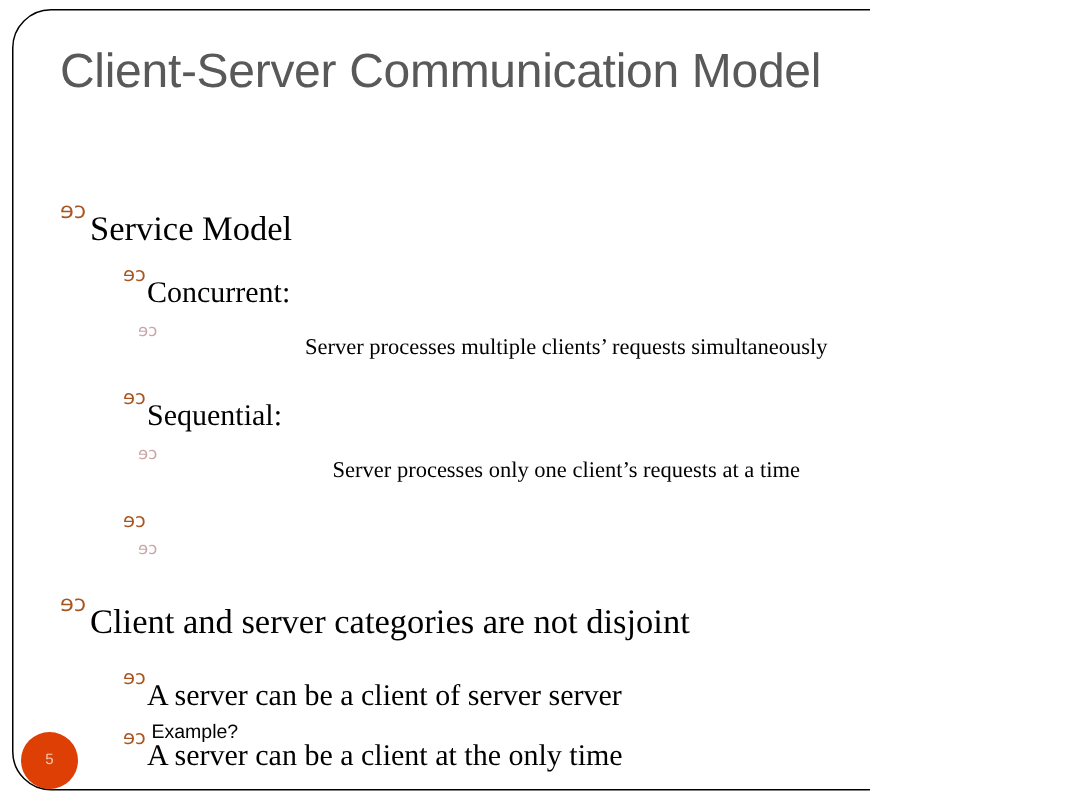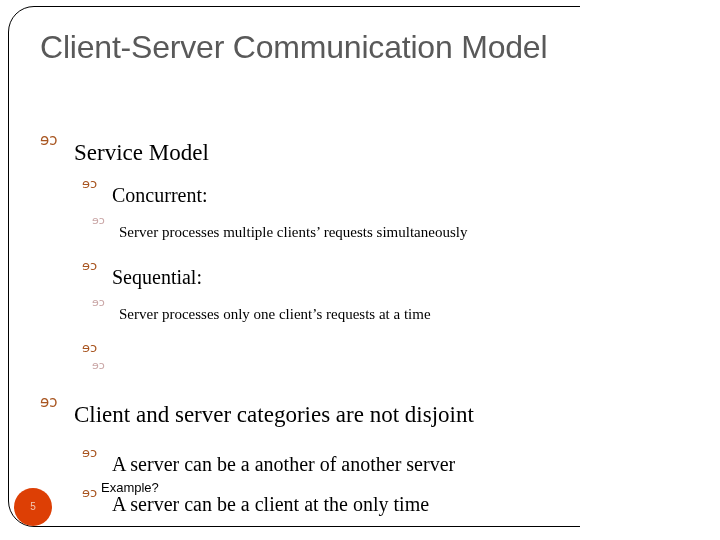--- a/index.html
+++ b/index.html
@@ -57,21 +57,20 @@
     left: 0;
     top: 126px;
     width: 720px;
   }
 
   .line {
     position: relative;
     display: flex;
     align-items: flex-start;
     color: #000000;
-    gap: 14px;
   }
   .bullet {
     flex: 0 0 auto;
     font-family: "DejaVu Sans", sans-serif;
     line-height: 1;
     display: inline-block;
   }
   .txt {
     flex: 1 1 auto;
     margin-top: 12px;
@@ -115,20 +114,21 @@
     padding-right: 70px;
   }
   .lvl3 .bullet {
     color: #C9A5A5;
     font-size: 11px;
     width: 13px;
     padding-top: 5px;
   }
   .lvl3 .txt {
     text-indent: 0;
+    text-align: center;
   }
 
   .gap-top { margin-top: 9px; }
   .gap-top-lg { margin-top: 17px; }
 
   
   #page-circle {
     position: absolute;
     left: 14px;
     top: 488px;
@@ -202,21 +202,21 @@
       <span class="bullet" style="color: rgb(201, 165, 165);">ɘɔ</span>
     </div>
 
     <div class="line lvl1 gap-top-lg">
       <span class="bullet" style="color: rgb(168, 85, 32);">ɘɔ</span>
       <span class="txt">Client and server categories are not disjoint</span>
     </div>
 
     <div class="line lvl2 gap-top">
       <span class="bullet" style="color: rgb(168, 85, 32);">ɘɔ</span>
-      <span class="txt">A server can be a another of another server</span>
+      <span class="txt">A server can be a client of server server</span>
     </div>
 
     <div class="line lvl2">
       <span class="bullet" style="color: rgb(168, 85, 32);">ɘɔ</span>
       <span class="txt">A server can be a client at the only time</span>
     </div>
 
   </div>
 
   <div id="page-circle" style="background: rgb(221, 63, 5);"></div>

